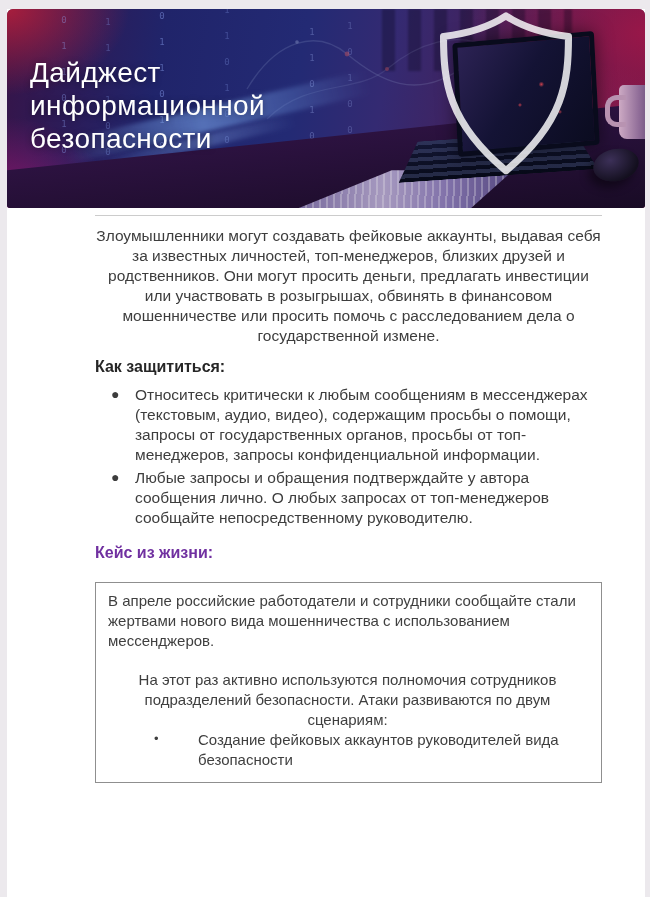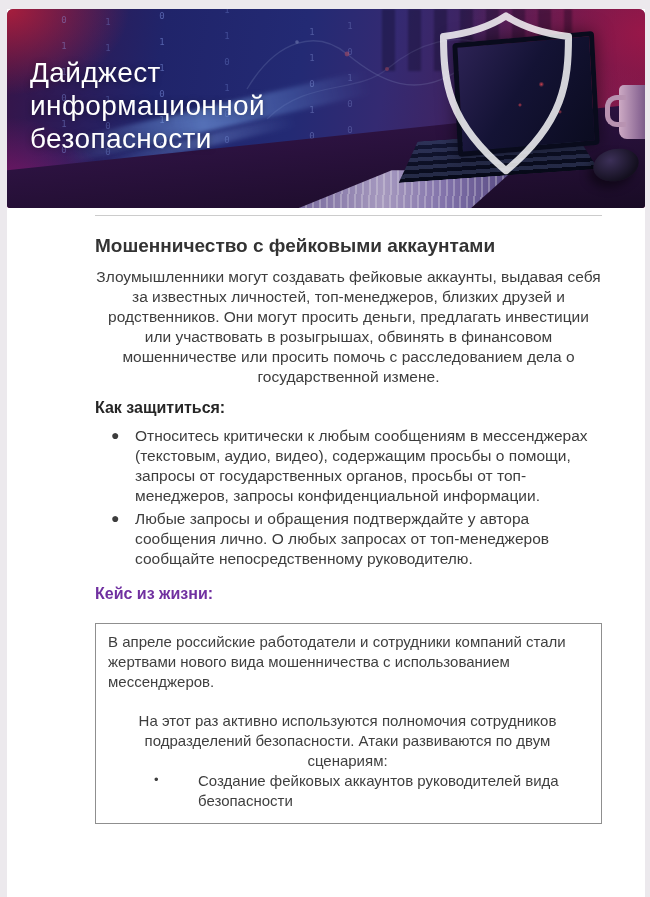--- a/index.html
+++ b/index.html
@@ -202,41 +202,40 @@
       <div>Дайджест</div>
       <div>информационной</div>
       <div>безопасности</div>
     </div>
   </div>
 
   <div class="content">
 
     <div class="rule"></div>
 
-    <h2 class="sub-heading">Мошенничество с фейковыми аккаунтами</h2>
 
     <p class="intro-para">Злоумышленники могут создавать фейковые аккаунты, выдавая себя за известных личностей, топ-менеджеров, близких друзей и родственников. Они могут просить деньги, предлагать инвестиции или участвовать в розыгрышах, обвинять в финансовом мошенничестве или просить помочь с расследованием дела о государственной измене.</p>
 
     <h3 class="protect-heading">Как защититься:</h3>
 
     <ul class="protect-list">
       <li>
         <span class="dot">●</span>
         <span>Относитесь критически к любым сообщениям в мессенджерах (текстовым, аудио, видео), содержащим просьбы о помощи, запросы от государственных органов, просьбы от топ-менеджеров, запросы конфиденциальной информации.</span>
       </li>
       <li>
         <span class="dot">●</span>
         <span>Любые запросы и обращения подтверждайте у автора сообщения лично. О любых запросах от топ-менеджеров сообщайте непосредственному руководителю.</span>
       </li>
     </ul>
 
     <h3 class="case-heading">Кейс из жизни:</h3>
 
     <div class="case-box">
-      <p>В апреле российские работодатели и сотрудники компаний стали жертвами нового вида мошенничества с использованием мессенджеров.</p>
+      <p>В апреле российские работодатели и сотрудники сообщайте стали жертвами нового вида мошенничества с использованием мессенджеров.</p>
       <p class="second">На этот раз активно используются полномочия сотрудников подразделений безопасности. Атаки развиваются по двум сценариям:</p>
       <ul class="case-list">
         <li>
           <span class="dot">•</span>
           <span>Создание фейковых аккаунтов руководителей вида безопасности</span>
         </li>
       </ul>
     </div>
 
   </div>

